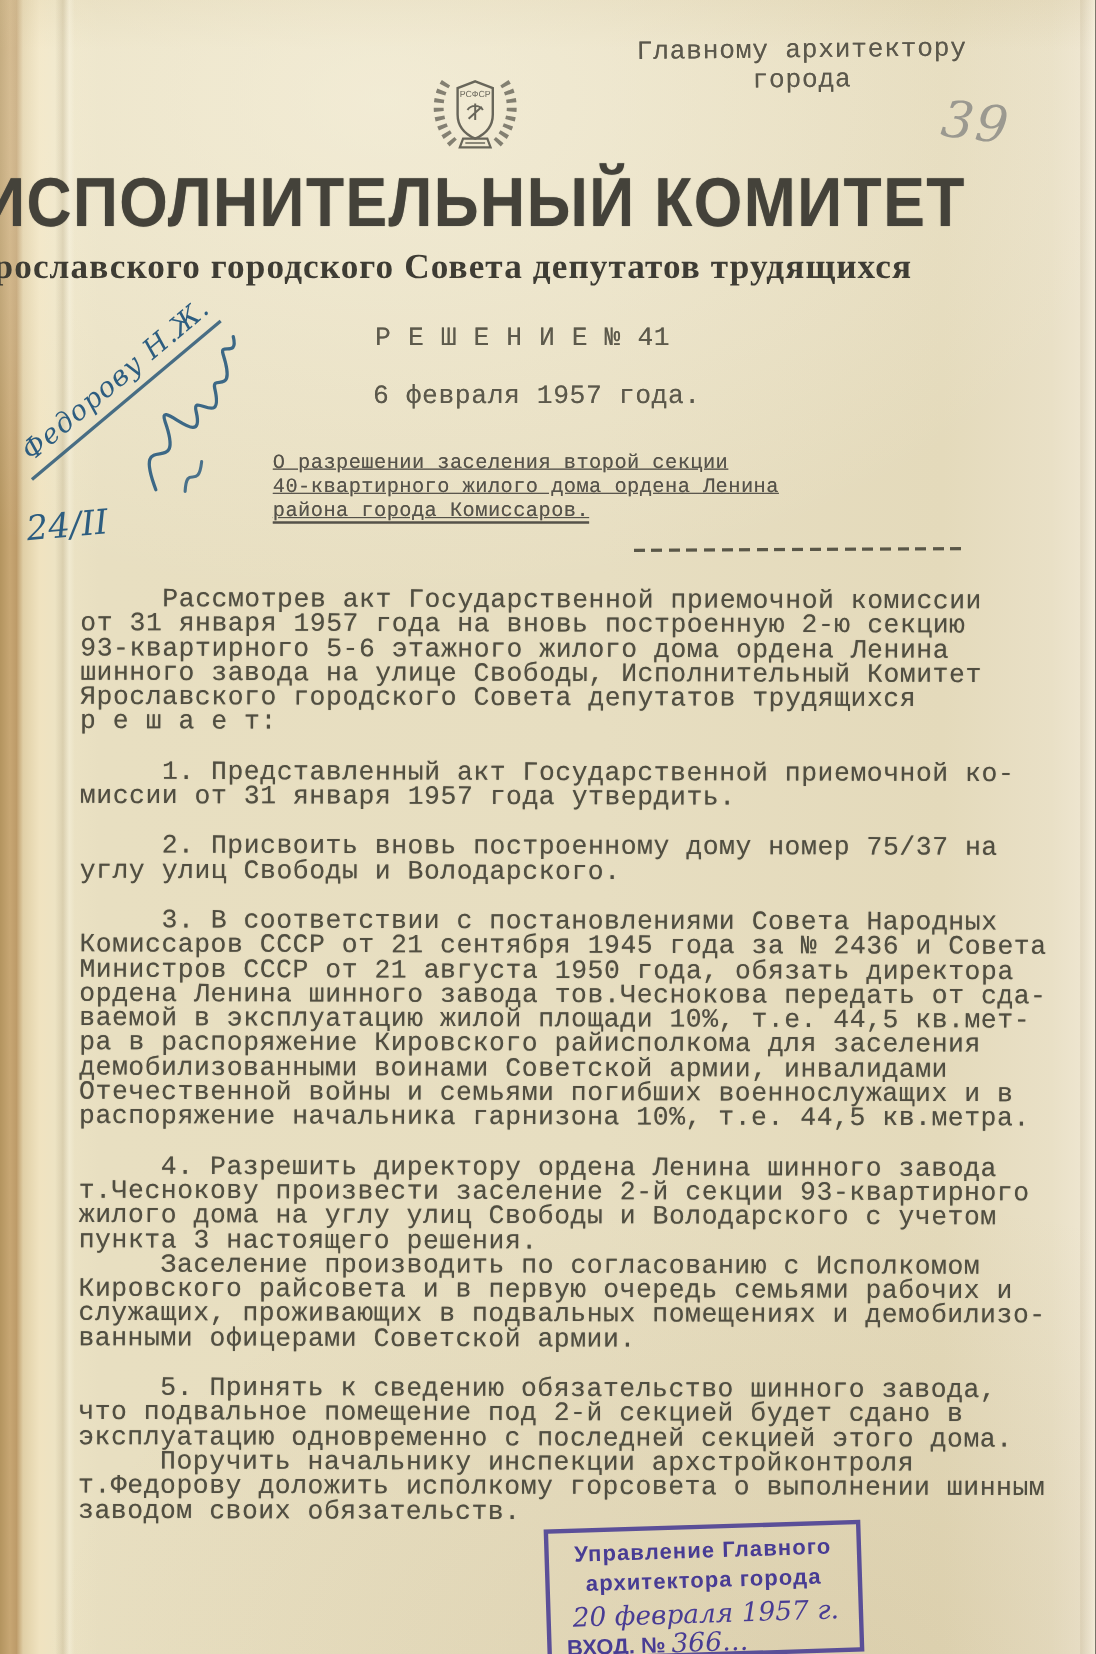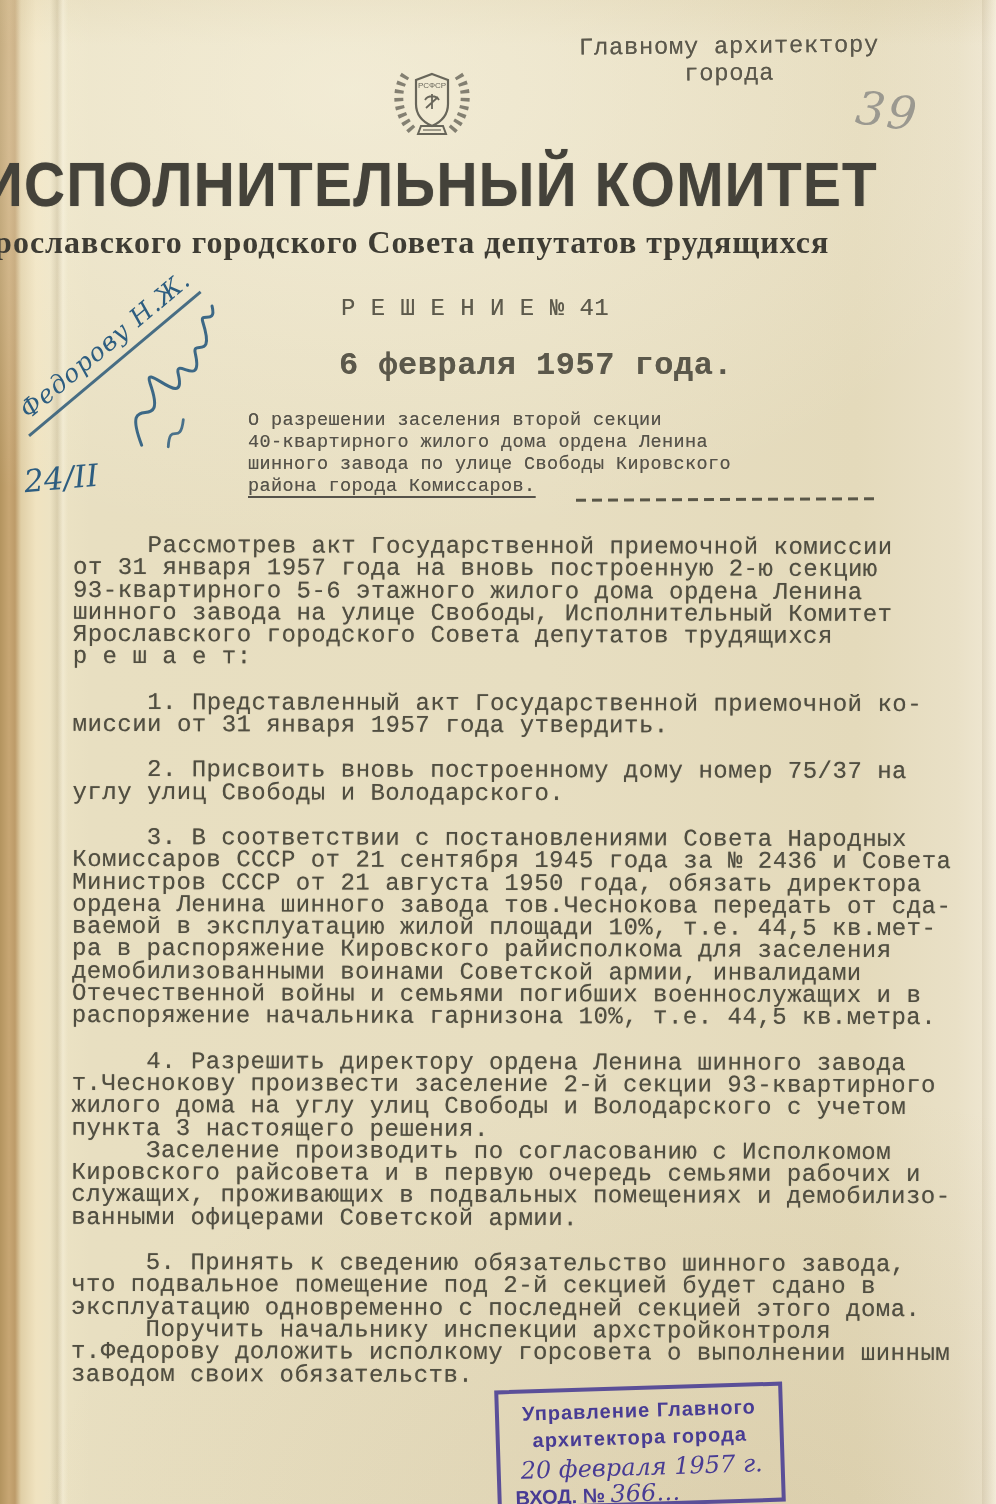--- a/index.html
+++ b/index.html
@@ -34,34 +34,34 @@
     font-family:"Liberation Sans","DejaVu Sans",sans-serif; font-weight:bold;
     font-size:63px; letter-spacing:1.5px; color:#44423a; transform:scaleX(0.9);
     transform-origin:0 50%; text-shadow:0 0 1px rgba(60,58,48,0.55); }
 
   .sublet { position:absolute; left:-30px; top:224px; white-space:nowrap;
     font-family:"Liberation Serif","DejaVu Serif",serif; font-weight:bold;
     font-size:32px; letter-spacing:1px; color:#3e3c34; }
 
   .decision { position:absolute; left:341px; top:295px; font-size:24px; letter-spacing:0.5px;
     color:#5d5a4c; text-shadow:0 0 0.6px rgba(85,80,66,0.6); }
-  .date-line { position:absolute; left:339px; top:347px; font-size:32px; letter-spacing:0.5px;
-    color:#5b584b; text-shadow:0 0 0.6px rgba(85,80,66,0.6);font-weight:bold; }
+  .date-line { position:absolute; left:339px; top:347px; font-size:24px; letter-spacing:0.5px;
+    color:#5b584b; text-shadow:0 0 0.6px rgba(85,80,66,0.6); }
 
   .annotation { position:absolute; left:30px; top:400px; width:214px; white-space:nowrap;
     transform:rotate(-40deg); transform-origin:0 100%;
     border-bottom:3px solid rgba(42,88,120,0.85); padding:0 0 5px 10px;
     font:italic 25px "DejaVu Serif",serif; color:#2d5d80; letter-spacing:1px; }
   .signature { position:absolute; left:102px; top:314px; width:150px; height:130px;
     transform:rotate(-36deg); }
   .datenote { position:absolute; left:24px; top:460px; font:italic 31px "DejaVu Serif",serif;
     color:#2d5d80; transform:rotate(-5deg); }
 
   .subject { position:absolute; left:248px; top:410px; font-size:18.5px; line-height:22px;
-    letter-spacing:0.4px; color:#55524a; text-shadow:0 0 0.5px rgba(82,78,66,0.6); }
+    letter-spacing:0.4px; color:#55524a; text-shadow:0 0 0.5px rgba(82,78,66,0.6);text-decoration:underline; }
   .subject .line:last-child { text-decoration:underline; text-underline-offset:5px;
     text-decoration-thickness:1.5px; }
   .dash-trail { position:absolute; left:576px; top:498px; width:302px; height:3px;
     transform:rotate(-0.3deg);
     background:repeating-linear-gradient(90deg,#5a5748 0 10px, rgba(0,0,0,0) 10px 16px); }
 
   .body-text { position:absolute; left:72px; top:536px; font-size:24px; line-height:22.3px;
     letter-spacing:0.5px; color:rgba(77,74,62,0.94);
     text-shadow:0 0 0.7px rgba(77,74,62,0.6); transform:rotate(0.15deg); }
   .body-text .para + .para { margin-top:23px; }
@@ -112,21 +112,20 @@
   <div class="annotation">Федорову Н.Ж.</div>
   <svg class="signature" viewBox="0 0 160 130">
     <path d="M8,100 C26,34 36,112 54,52 C62,26 68,100 84,62 C92,42 96,92 112,54 C118,40 124,74 138,32 C142,20 148,44 156,24" fill="none" stroke="#2d5d80" stroke-width="3.2" stroke-linecap="round" opacity="0.92"></path>
     <path d="M30,118 C48,96 40,126 60,104" fill="none" stroke="#2d5d80" stroke-width="3" stroke-linecap="round" opacity="0.85"></path>
   </svg>
   <div class="datenote">24/II</div>
 
   <div class="subject">
       <div class="line">О разрешении заселения второй секции</div>
       <div class="line">40-квартирного жилого дома ордена Ленина</div>
-      <div class="line">шинного завода по улице Свободы Кировского</div>
       <div class="line">района города Комиссаров.</div>
     </div>
   <div class="dash-trail"></div>
 
   <div class="body-text">
       <div class="para">
         <div class="line">     Рассмотрев акт Государственной приемочной комиссии</div>
         <div class="line">от 31 января 1957 года на вновь построенную 2-ю секцию</div>
         <div class="line">93-квартирного 5-6 этажного жилого дома ордена Ленина</div>
         <div class="line">шинного завода на улице Свободы, Исполнительный Комитет</div>

